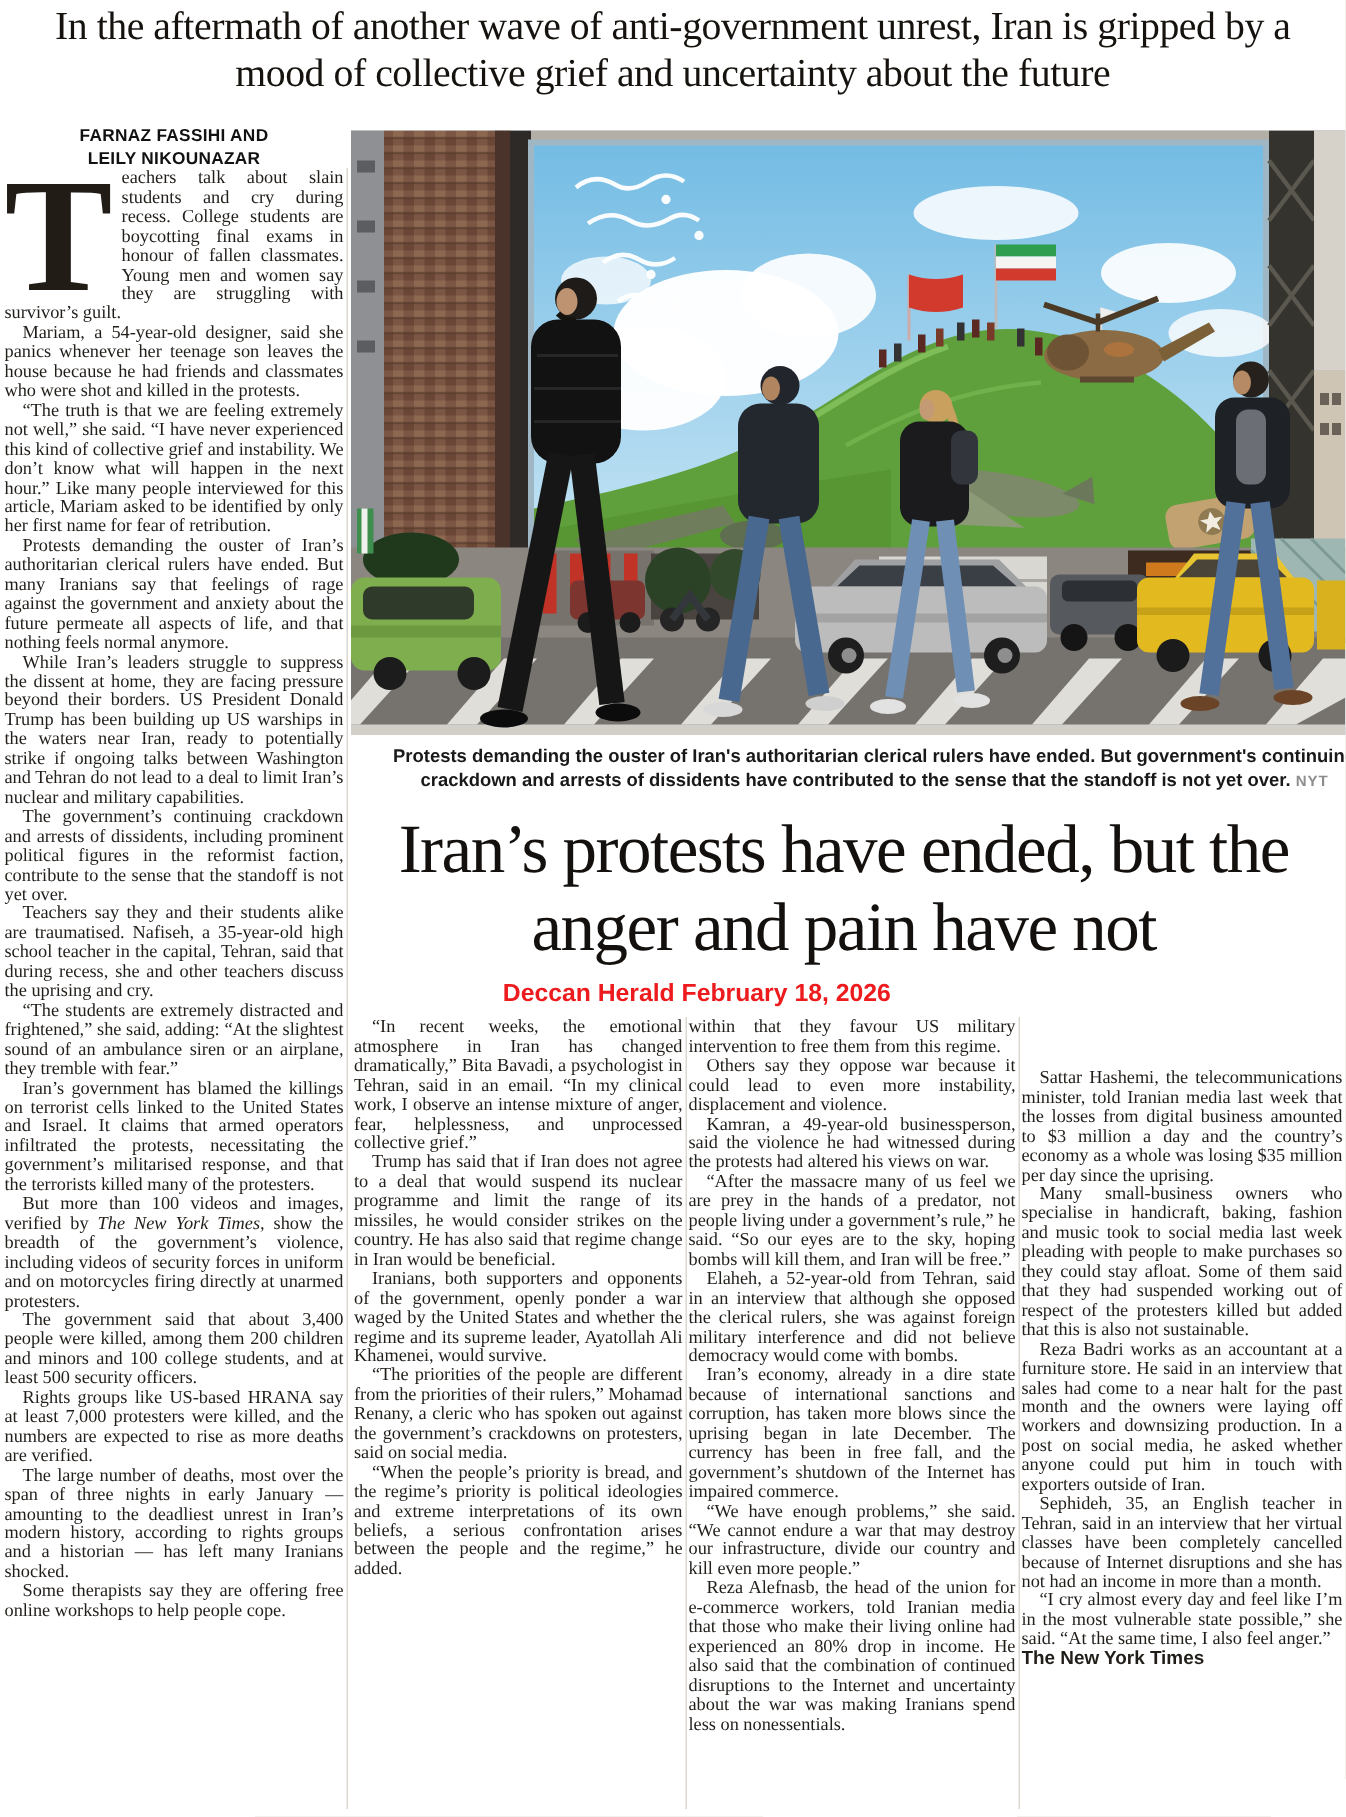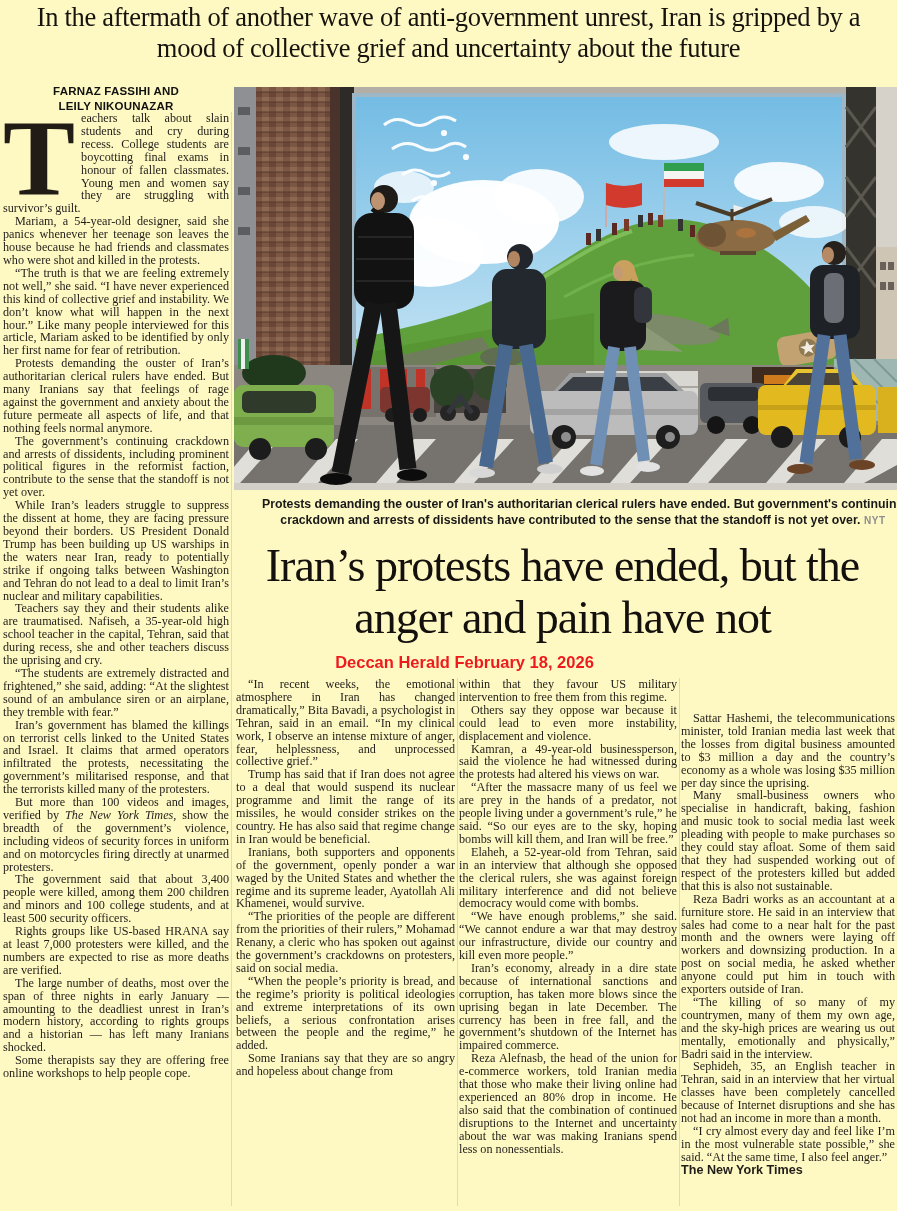--- a/index.html
+++ b/index.html
@@ -1,18 +1,18 @@
 <!DOCTYPE html>
 <html><head>
 <meta charset="utf-8">
 <style>
   html,body { margin:0; padding:0; background:#e9e7e2; }
   .sheet {
     position:relative; width:897px; height:1211px; margin:0 auto;
-    background:#fef9c3; overflow:hidden;
+    background:#ffffff; overflow:hidden;
     font-family:"Liberation Serif", serif; color:#1d1a17;
   }
   .kicker {
     position:absolute; left:8px; right:8px; top:2px; text-align:center;
     font-size:26.5px; line-height:1.16; letter-spacing:-0.3px; color:#16130f;
   }
   .byline {
     position:absolute; left:36px; top:84px; width:160px; text-align:center;
     font-family:"Liberation Sans", sans-serif; font-weight:bold;
     font-size:11.5px; line-height:1.3; color:#111; letter-spacing:0.2px;
@@ -61,22 +61,22 @@
 
   <h1 class="kicker" style="margin:0; font-weight:normal;">In the aftermath of another wave of anti-government unrest, Iran is gripped by a mood of collective grief and uncertainty about the future</h1>
 
   <div class="byline">FARNAZ FASSIHI AND LEILY NIKOUNAZAR</div>
 
   <div class="col" id="col1">
     <p class="noindent"><span class="dropcap">T</span><span>eachers talk about slain students and cry during recess. College students are boycotting final exams in honour of fallen classmates. Young men and women say they are struggling with survivor’s guilt.</span></p>
     <p>Mariam, a 54-year-old designer, said she panics whenever her teenage son leaves the house because he had friends and classmates who were shot and killed in the protests.</p>
     <p>“The truth is that we are feeling extremely not well,” she said. “I have never experienced this kind of collective grief and instability. We don’t know what will happen in the next hour.” Like many people interviewed for this article, Mariam asked to be identified by only her first name for fear of retribution.</p>
     <p>Protests demanding the ouster of Iran’s authoritarian clerical rulers have ended. But many Iranians say that feelings of rage against the government and anxiety about the future permeate all aspects of life, and that nothing feels normal anymore.</p>
+    <p>While Iran’s leaders struggle to suppress the dissent at home, they are facing pressure beyond their borders. US President Donald Trump has been building up US warships in the waters near Iran, ready to potentially strike if ongoing talks between Washington and Tehran do not lead to a deal to limit Iran’s nuclear and military capabilities.</p>
     <p>The government’s continuing crackdown and arrests of dissidents, including prominent political figures in the reformist faction, contribute to the sense that the standoff is not yet over.</p>
-    <p>While Iran’s leaders struggle to suppress the dissent at home, they are facing pressure beyond their borders. US President Donald Trump has been building up US warships in the waters near Iran, ready to potentially strike if ongoing talks between Washington and Tehran do not lead to a deal to limit Iran’s nuclear and military capabilities.</p>
     <p>Teachers say they and their students alike are traumatised. Nafiseh, a 35-year-old high school teacher in the capital, Tehran, said that during recess, she and other teachers discuss the uprising and cry.</p>
     <p>“The students are extremely distracted and frightened,” she said, adding: “At the slightest sound of an ambulance siren or an airplane, they tremble with fear.”</p>
     <p>Iran’s government has blamed the killings on terrorist cells linked to the United States and Israel. It claims that armed operators infiltrated the protests, necessitating the government’s militarised response, and that the terrorists killed many of the protesters.</p>
     <p><span>But more than 100 videos and images, verified by </span><span class="italic">The New York Times</span><span>, show the breadth of the government’s violence, including videos of security forces in uniform and on motorcycles firing directly at unarmed protesters.</span></p>
     <p>The government said that about 3,400 people were killed, among them 200 children and minors and 100 college students, and at least 500 security officers.</p>
     <p>Rights groups like US-based HRANA say at least 7,000 protesters were killed, and the numbers are expected to rise as more deaths are verified.</p>
     <p>The large number of deaths, most over the span of three nights in early January — amounting to the deadliest unrest in Iran’s modern history, according to rights groups and a historian — has left many Iranians shocked.</p>
     <p>Some therapists say they are offering free online workshops to help people cope.</p>
   </div>
 
@@ -343,39 +343,37 @@
   <h2 class="headline2" style="margin:0; font-weight:normal;">Iran’s protests have ended, but the anger and pain have not</h2>
 
   <div class="edition" style="color: rgb(237, 27, 30);">Deccan Herald February 18, 2026</div>
 
   <div class="col" id="col2">
     <p>“In recent weeks, the emotional atmosphere in Iran has changed dramatically,” Bita Bavadi, a psychologist in Tehran, said in an email. “In my clinical work, I observe an intense mixture of anger, fear, helplessness, and unprocessed collective grief.”</p>
     <p>Trump has said that if Iran does not agree to a deal that would suspend its nuclear programme and limit the range of its missiles, he would consider strikes on the country. He has also said that regime change in Iran would be beneficial.</p>
     <p>Iranians, both supporters and opponents of the government, openly ponder a war waged by the United States and whether the regime and its supreme leader, Ayatollah Ali Khamenei, would survive.</p>
     <p>“The priorities of the people are different from the priorities of their rulers,” Mohamad Renany, a cleric who has spoken out against the government’s crackdowns on protesters, said on social media.</p>
     <p>“When the people’s priority is bread, and the regime’s priority is political ideologies and extreme interpretations of its own beliefs, a serious confrontation arises between the people and the regime,” he added.</p>
-    <p>Some Iranians say that they are so angry and hopeless about change from</p>
   </div>
 
   <div class="col" id="col3">
     <p class="noindent">within that they favour US military intervention to free them from this regime.</p>
     <p>Others say they oppose war because it could lead to even more instability, displacement and violence.</p>
     <p>Kamran, a 49-year-old businessperson, said the violence he had witnessed during the protests had altered his views on war.</p>
     <p>“After the massacre many of us feel we are prey in the hands of a predator, not people living under a government’s rule,” he said. “So our eyes are to the sky, hoping bombs will kill them, and Iran will be free.”</p>
     <p>Elaheh, a 52-year-old from Tehran, said in an interview that although she opposed the clerical rulers, she was against foreign military interference and did not believe democracy would come with bombs.</p>
+    <p>Iran’s economy, already in a dire state because of international sanctions and corruption, has taken more blows since the uprising began in late December. The currency has been in free fall, and the government’s shutdown of the Internet has impaired commerce.</p>
     <p>“We have enough problems,” she said. “We cannot endure a war that may destroy our infrastructure, divide our country and kill even more people.”</p>
-    <p>Iran’s economy, already in a dire state because of international sanctions and corruption, has taken more blows since the uprising began in late December. The currency has been in free fall, and the government’s shutdown of the Internet has impaired commerce.</p>
     <p>Reza Alefnasb, the head of the union for e-commerce workers, told Iranian media that those who make their living online had experienced an 80% drop in income. He also said that the combination of continued disruptions to the Internet and uncertainty about the war was making Iranians spend less on nonessentials.</p>
   </div>
 
   <div class="col" id="col4">
     <p>Sattar Hashemi, the telecommunications minister, told Iranian media last week that the losses from digital business amounted to $3 million a day and the country’s economy as a whole was losing $35 million per day since the uprising.</p>
     <p>Many small-business owners who specialise in handicraft, baking, fashion and music took to social media last week pleading with people to make purchases so they could stay afloat. Some of them said that they had suspended working out of respect of the protesters killed but added that this is also not sustainable.</p>
     <p>Reza Badri works as an accountant at a furniture store. He said in an interview that sales had come to a near halt for the past month and the owners were laying off workers and downsizing production. In a post on social media, he asked whether anyone could put him in touch with exporters outside of Iran.</p>
-    <p>“The killing of so many of my countrymen, many of them my own age, and the sky-high prices are wearing us out mentally, emotionally and physically,” Badri said in the interview.</p>
     <p>Sephideh, 35, an English teacher in Tehran, said in an interview that her virtual classes have been completely cancelled because of Internet disruptions and she has not had an income in more than a month.</p>
     <p>“I cry almost every day and feel like I’m in the most vulnerable state possible,” she said. “At the same time, I also feel anger.”</p>
     <p class="signoff">The New York Times</p>
   </div>
 
   <div class="vrule" id="vr1"></div>
   <div class="vrule" id="vr2"></div>
   <div class="vrule" id="vr3"></div>
 </div>
 

